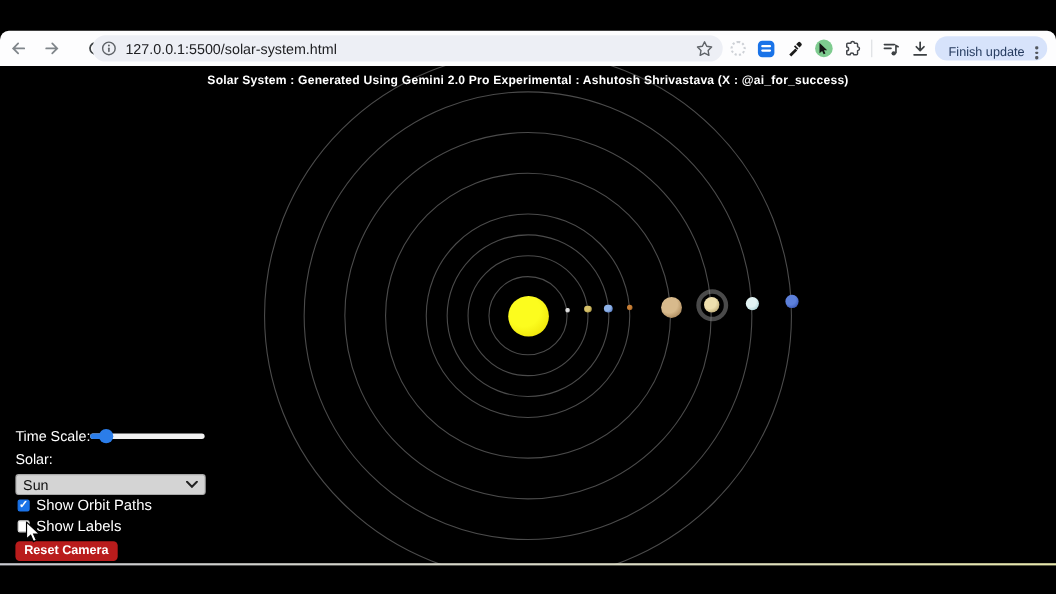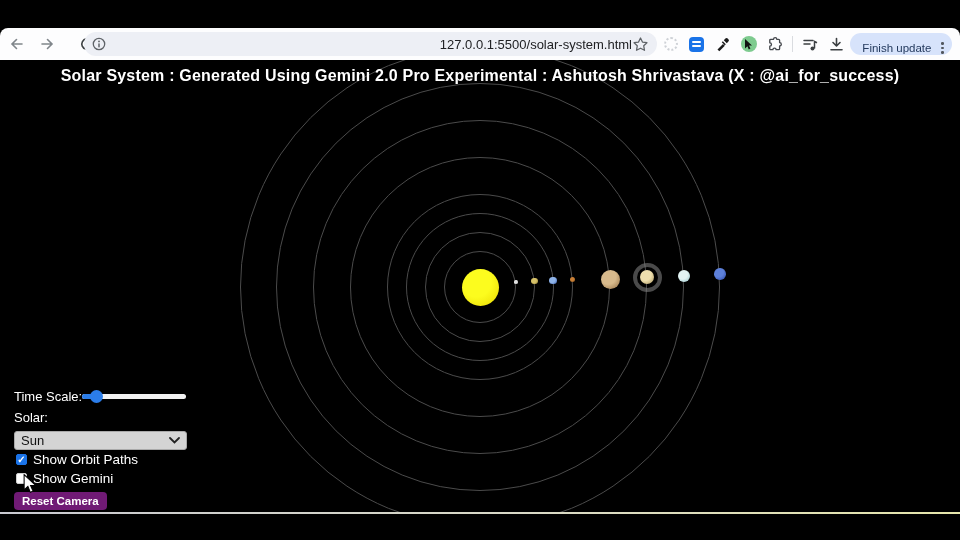--- a/index.html
+++ b/index.html
@@ -24,21 +24,21 @@
     margin-left:4px; cursor:pointer; flex:0 0 auto;
   }
   .nav-btn svg { display:block; }
   .omnibox {
     position:absolute; left:84px; top:4px; width:573px; height:24px;
     background:#edeff5; border-radius:12px;
     display:flex; align-items:center; padding:0 8px;
   }
   .omnibox .url {
     font-size:13px; color:#202124; margin-left:8px; flex:1 1 auto;
-    white-space:nowrap; overflow:hidden;text-align:right;
+    white-space:nowrap; overflow:hidden;
   }
   .ext-area { position:absolute; left:662px; top:0; height:32px; display:flex; align-items:center; gap:9px; }
   .ext-icon { width:17px; height:17px; display:flex; align-items:center; justify-content:center; }
   .ext-circle-faint { width:14px; height:14px; border-radius:50%; border:2px dotted #c3c7cd; opacity:.8; }
   .ext-blue { width:15px; height:15px; border-radius:4px; background:#1a73e8; display:flex; flex-direction:column; justify-content:center; align-items:center; gap:2px; }
   .ext-blue i { display:block; width:9px; height:2px; background:#fff; border-radius:1px; }
   .ext-green { width:16px; height:16px; border-radius:50%; background:#7ecb8f; display:flex; align-items:center; justify-content:center; }
   .tb-sep { width:1px; height:16px; background:#dadce0; }
   .avatar {
     width:20px; height:20px; border-radius:50%;
@@ -53,21 +53,21 @@
   .kebab { display:flex; flex-direction:column; gap:2px; margin-left:8px; padding:2px; }
   .kebab i { width:2.6px; height:2.6px; border-radius:50%; background:#52575e; display:block; }
 
   
   .scene {
     position:absolute; left:0; top:60px; width:960px; height:453px;
     background:#000; overflow:hidden;
   }
   .page-title {
     position:absolute; left:0; top:7px; width:100%;
-    text-align:center; color:#fff; font-size:16px; font-weight:bold;
+    text-align:center; color:#fff; font-size:11px; font-weight:bold;
     letter-spacing:.2px; z-index:5;
   }
   .orbit {
     position:absolute; border:1px solid #4b4b4b; border-radius:50%; z-index:1;
   }
   .planet { position:absolute; border-radius:50%; z-index:2; }
   .ring { position:absolute; border-radius:50%; z-index:3; }
 
   
   .bottom-line {
@@ -99,21 +99,21 @@
     width:11px; height:11px; border-radius:2px; background:#fff;
     border:1px solid #cfcfcf; display:flex; align-items:center; justify-content:center;
     cursor:pointer; flex:0 0 auto;
   }
   .checkbox.checked { background:#1a73e8; border-color:#1a73e8; }
   .checkbox .tick { color:#fff; font-size:10px; line-height:10px; font-weight:bold; display:none; }
   .checkbox.checked .tick { display:block; }
   .checkrow .cb-label { color:#fff; font-size:13.5px; }
   .reset-btn {
     position:absolute; left:14px; top:420px; height:18px;
-    background:#701a75; border:none; border-radius:4px;
+    background:#b91c1c; border:none; border-radius:4px;
     color:#fff; font-size:11.5px; font-weight:bold;
     font-family:"Liberation Sans", sans-serif;
     padding:0 8px; cursor:pointer;
   }
   .cursor { position:absolute; left:22px; top:402px; z-index:20; }
 </style>
 </head>
 <body>
 
 <div class="toolbar">
@@ -232,21 +232,21 @@
       <div class="checkbox checked" id="cb-orbits">
         <span class="tick">✓</span>
       </div>
       <span class="cb-label">Show Orbit Paths</span>
     </div>
 
     <div class="checkrow" style="left:16px; top:399px;">
       <div class="checkbox" id="cb-labels">
         
       </div>
-      <span class="cb-label">Show Gemini</span>
+      <span class="cb-label">Show Labels</span>
     </div>
 
     <button class="reset-btn">Reset Camera</button>
 
     <svg class="cursor" width="16" height="20" viewBox="0 0 12 17">
       <path d="M1 0.5 L1 13.5 L4.2 10.6 L6.3 15.6 L8.6 14.5 L6.5 9.8 L11 9.8 Z" fill="#fff" stroke="#000" stroke-width="0.9"></path>
     </svg>
   </div>
 <div class="planet" style="width: 37px; height: 37px; left: 461.5px; top: 208.5px; background: radial-gradient(circle at 38% 35%, rgb(252, 252, 30) 0px, rgb(252, 252, 30) 45%, rgb(232, 216, 0) 100%);"></div>
     <div class="planet" style="width: 3.2px; height: 3.2px; left: 514.4px; top: 220.4px; background: radial-gradient(circle at 38% 35%, rgb(224, 224, 224) 0px, rgb(224, 224, 224) 45%, rgb(154, 154, 154) 100%);"></div>

